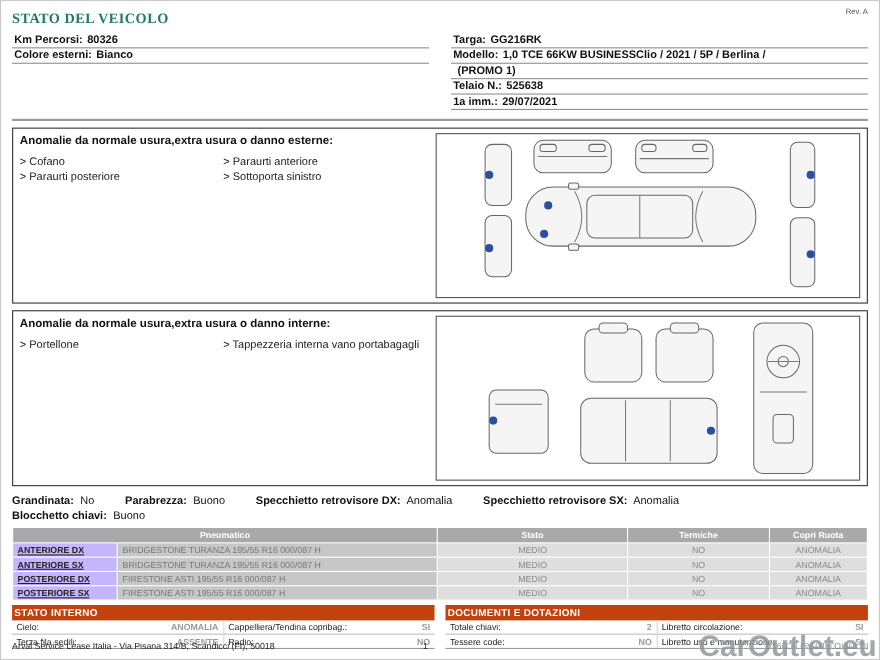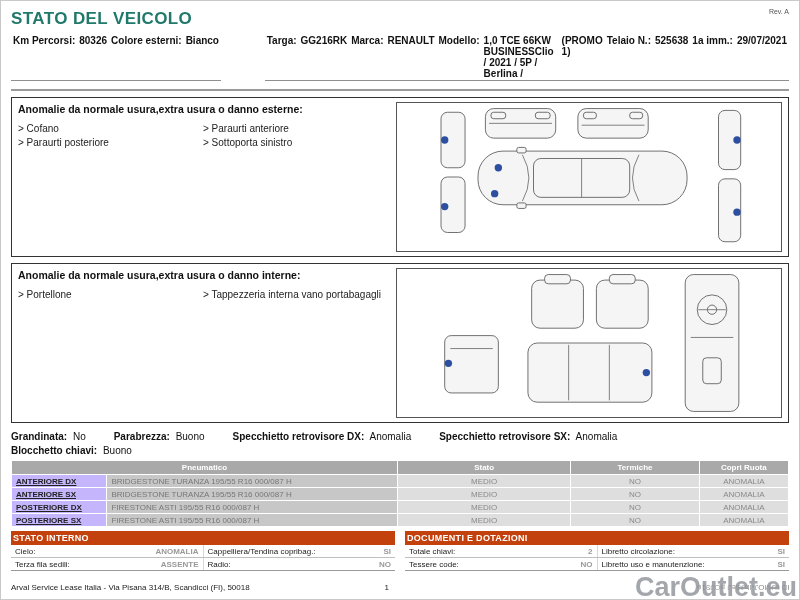--- a/index.html
+++ b/index.html
@@ -4,26 +4,26 @@
 <style>
   * { box-sizing: border-box; }
   html,body { margin:0; padding:0; background:#e8e8e8; }
   body { width:800px; height:600px; overflow:hidden;
          font-family:"Liberation Sans","DejaVu Sans",sans-serif; color:#111; }
   .page { position:relative; width:800px; height:600px; background:#fff;
           border:1px solid #c9c9c9; padding:6px 10px; }
 
   
   .topbar { display:flex; justify-content:space-between; align-items:flex-start; }
-  .title { font-size:17px; font-weight:bold; color:#20796a; letter-spacing:.4px; margin:2px 0 0; }
+  .title { font-size:13px; font-weight:bold; color:#20796a; letter-spacing:.4px; margin:2px 0 0;font-family:Liberation Serif, serif; }
   .rev { font-size:7px; color:#555; margin-top:1px; }
 
   
   .info-grid { display:grid; grid-template-columns:1fr 1fr; column-gap:20px; margin-top:5px; }
-  .info-col { display:flex; flex-direction:row; }
+  .info-col { display:flex; flex-direction:column; }
   .info-row { display:flex; align-items:baseline; border-bottom:1px solid #8f8f8f;
               padding:0 2px 1px; font-size:10px; line-height:11px; min-height:12px; margin-top:1px; }
   .lbl { font-weight:bold; margin-right:4px; white-space:nowrap; }
   .val { font-weight:bold; }
 
   .divider { border-top:2px solid #9a9a9a; margin-top:8px; }
 
   
   .damage-box { border:1px solid #333; margin-top:6px; padding:4px 6px; display:flex; gap:8px;
                 height:160px; }
@@ -95,24 +95,20 @@
       </div>
       <div class="info-row">
         <span class="lbl">Colore esterni:</span>
         <span class="val">Bianco</span>
       </div>
     </div>
     <div class="info-col">
       <div class="info-row">
         <span class="lbl">Targa:</span>
         <span class="val">GG216RK</span>
-      </div>
-      <div class="info-row">
-        <span class="lbl">Marca:</span>
-        <span class="val">RENAULT</span>
       </div>
       <div class="info-row">
         <span class="lbl">Modello:</span>
         <span class="val">1,0 TCE 66KW BUSINESSClio / 2021 / 5P / Berlina /</span>
       </div>
       <div class="info-row">
         <span class="lbl"></span>
         <span class="val">(PROMO 1)</span>
       </div>
       <div class="info-row">

